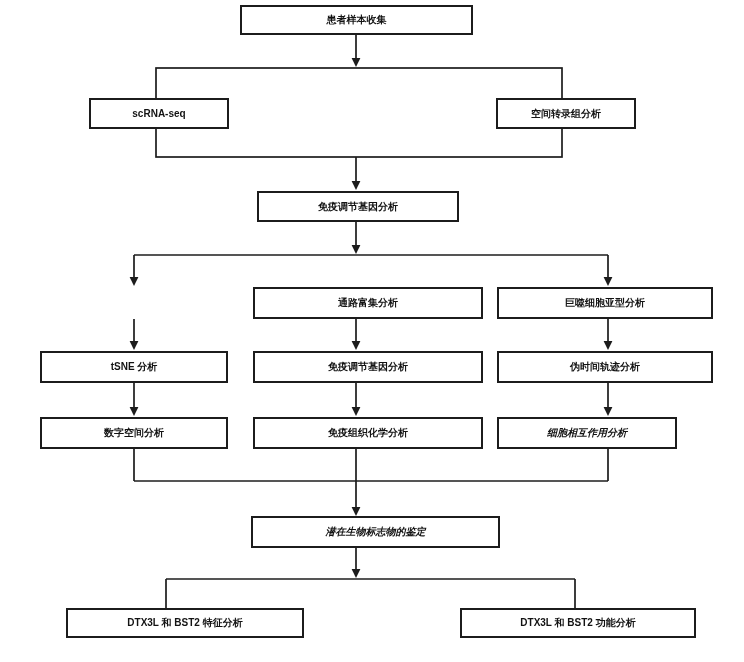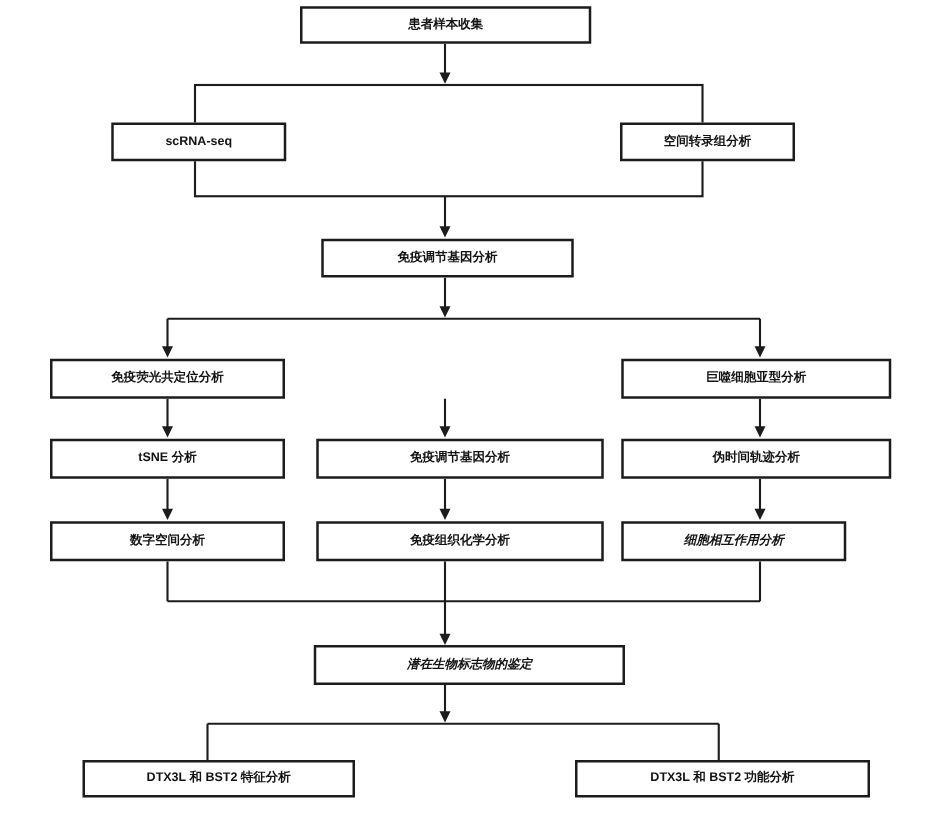--- a/index.html
+++ b/index.html
@@ -71,29 +71,29 @@
   </svg>
 
   <div class="box" style="left:240px;top:5px;width:233px;height:30px;">患者样本收集</div>
 
   <div class="box" style="left:89px;top:98px;width:140px;height:31px;">scRNA-seq</div>
 
   <div class="box" style="left:496px;top:98px;width:140px;height:31px;">空间转录组分析</div>
 
   <div class="box" style="left:257px;top:191px;width:202px;height:31px;">免疫调节基因分析</div>
 
-  <div class="box" style="left:40px;top:287px;width:188px;height:32px;">免疫荧光共定位分析</div>
+  <div class="box" style="left:253px;top:287px;width:230px;height:32px;">通路富集分析</div>
   <div class="box" style="left:497px;top:287px;width:216px;height:32px;">巨噬细胞亚型分析</div>
 
   <div class="box" style="left:40px;top:351px;width:188px;height:32px;">tSNE 分析</div>
   <div class="box" style="left:253px;top:351px;width:230px;height:32px;">免疫调节基因分析</div>
   <div class="box" style="left:497px;top:351px;width:216px;height:32px;">伪时间轨迹分析</div>
 
   <div class="box" style="left:253px;top:417px;width:230px;height:32px;">免疫组织化学分析</div>
   <div class="box" style="left:40px;top:417px;width:188px;height:32px;">数字空间分析</div>
   <div class="box" style="left:497px;top:417px;width:180px;height:32px;font-style:italic;">细胞相互作用分析</div>
 
   <div class="box" style="left:251px;top:516px;width:249px;height:32px;font-style:italic;">潜在生物标志物的鉴定</div>
 
-  <div class="box" style="left:66px;top:608px;width:218px;height:30px;">DTX3L 和 BST2 特征分析</div>
+  <div class="box" style="left:66px;top:608px;width:238px;height:30px;">DTX3L 和 BST2 特征分析</div>
   <div class="box" style="left:460px;top:608px;width:236px;height:30px;">DTX3L 和 BST2 功能分析</div>
 
 </div>
 
 </body></html>

